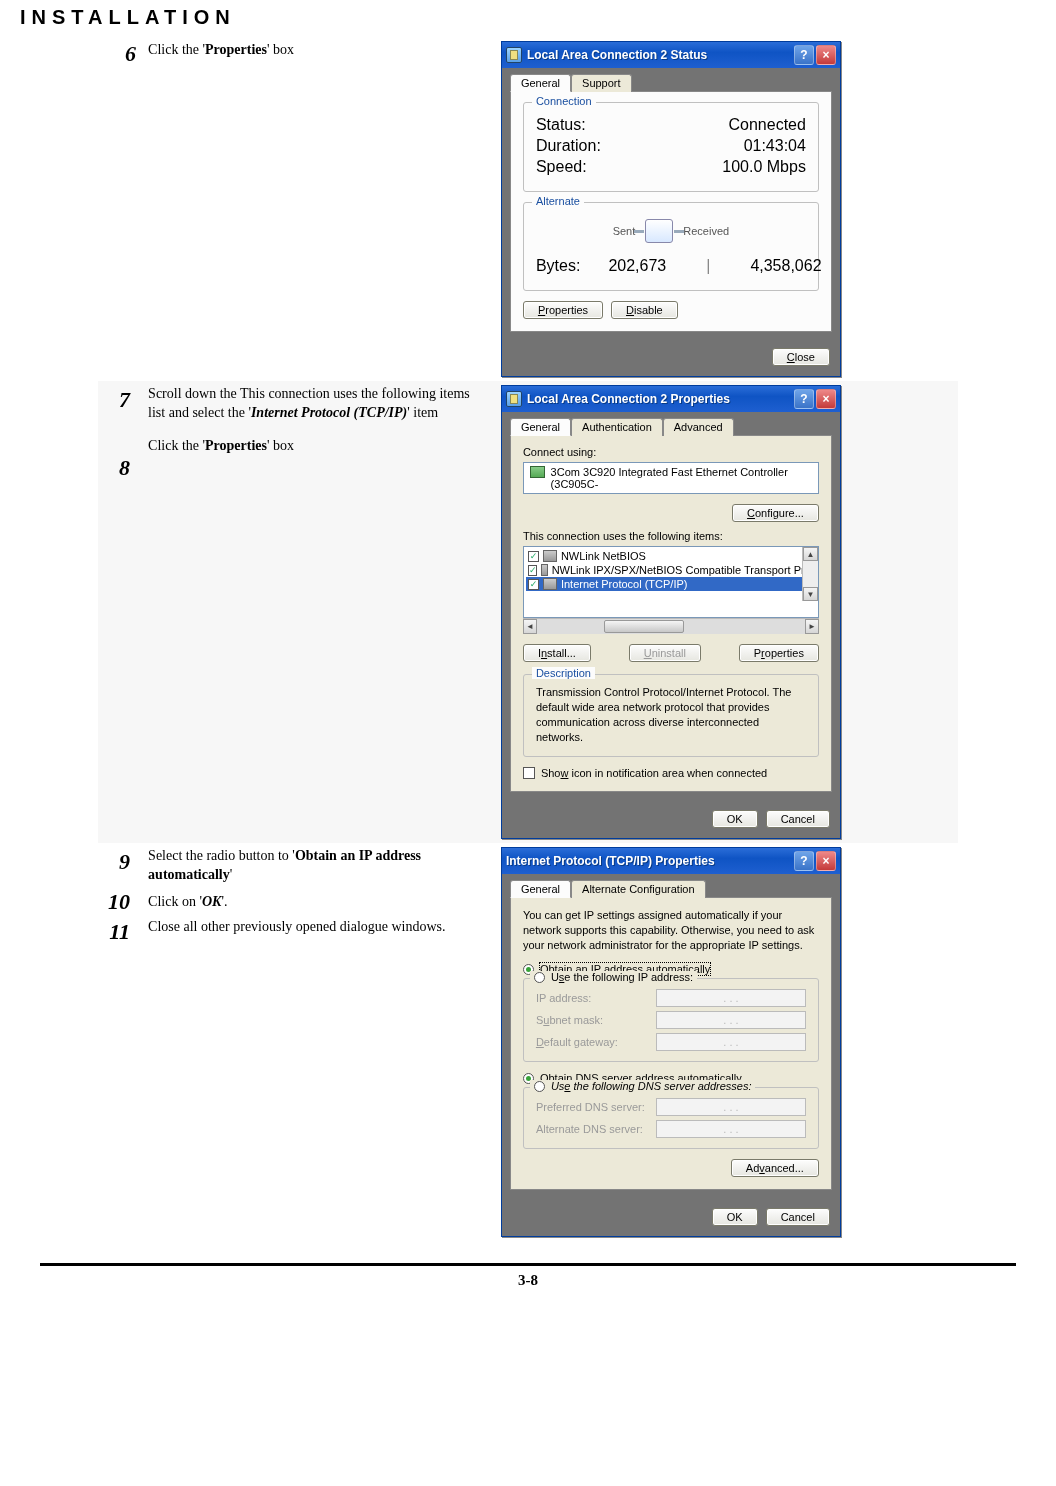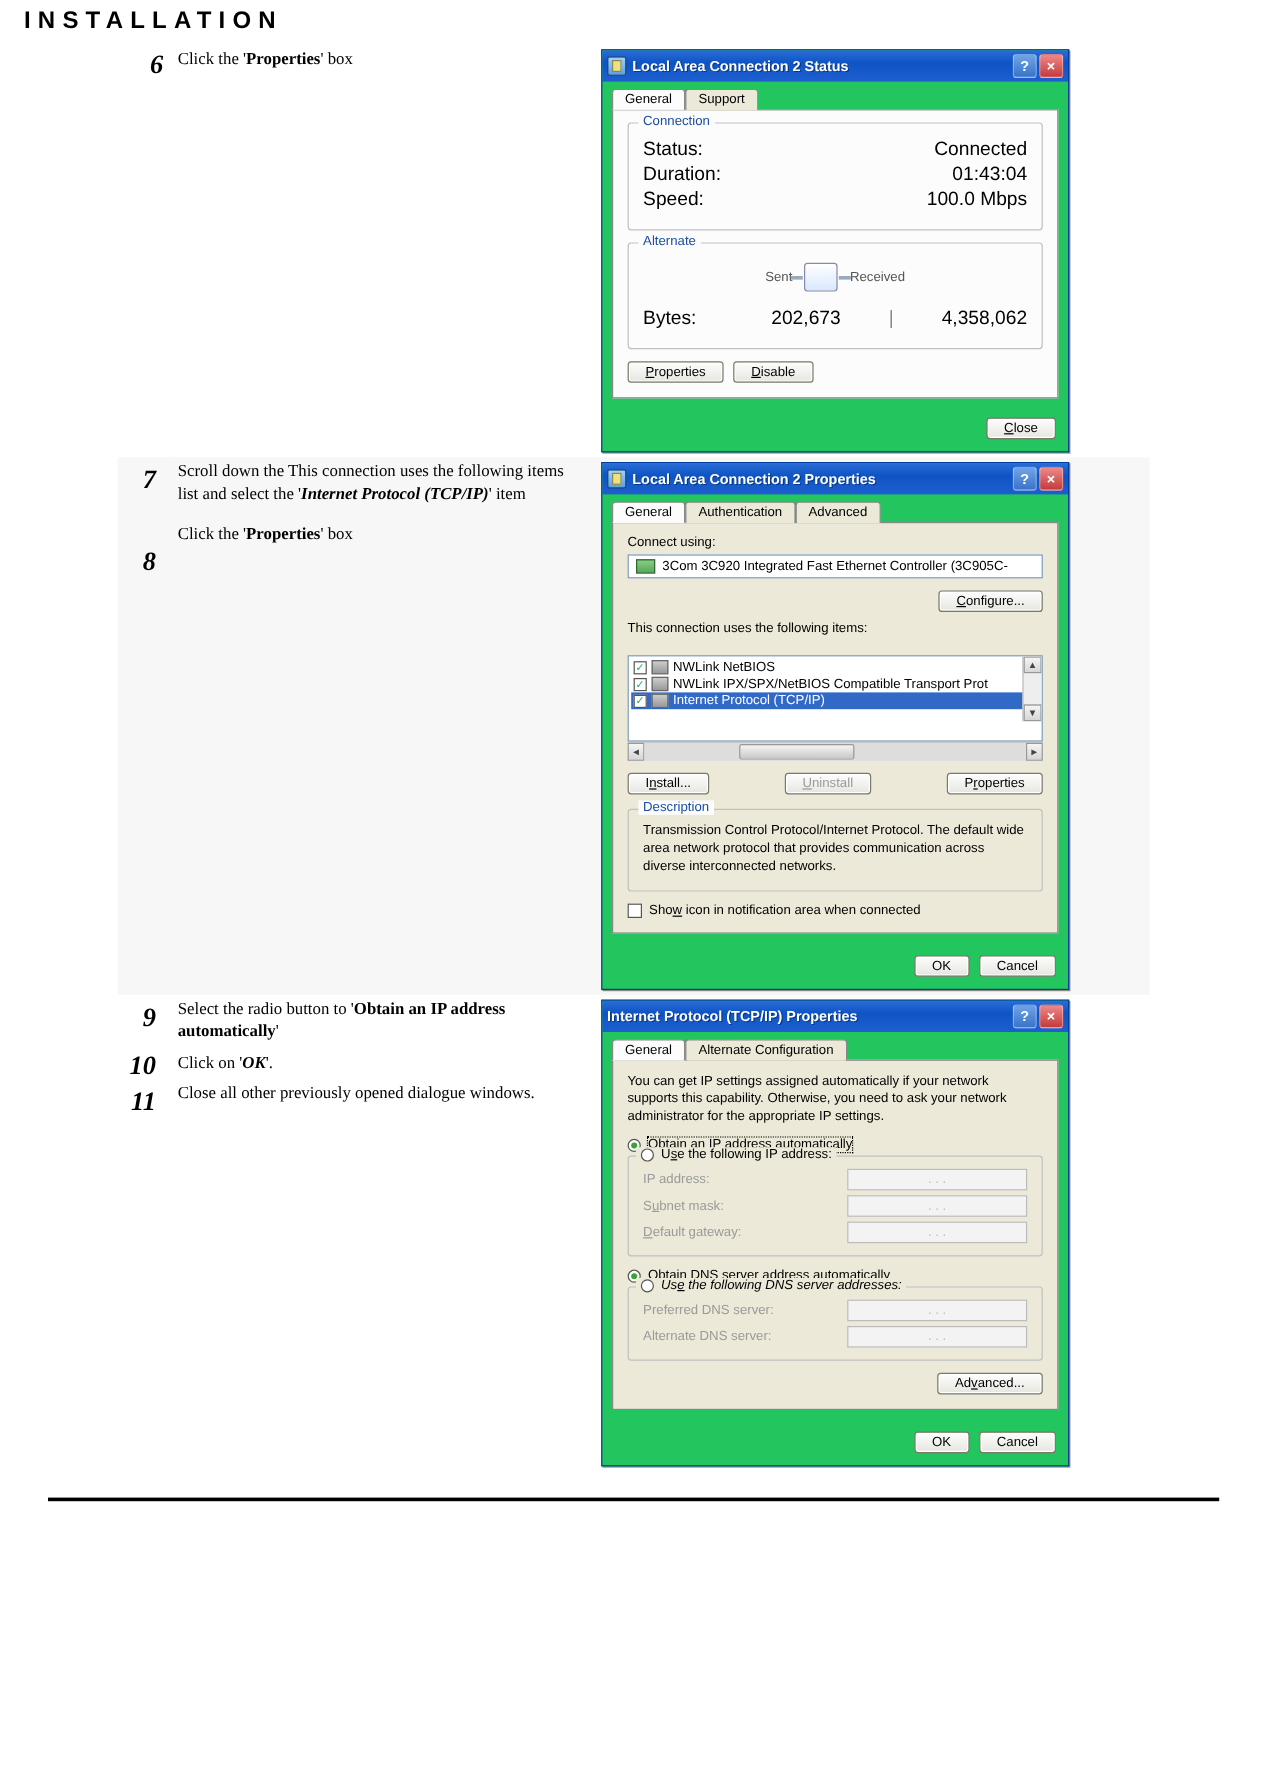--- a/index.html
+++ b/index.html
@@ -52,23 +52,23 @@
     width: 420px;
     padding: 8px 4px 12px 12px;
   }
   .row-alt { background: #f7f7f7; }
 
   
   .xp-window {
     font-family: Tahoma, Arial, sans-serif;
     font-size: 11px;
     color: #000;
-    background: #22c55e;
+    background: #737373;
     border: 1px solid #003c9c;
-    width: 390px;
+    width: 340px;
     box-shadow: 1px 1px 0 #888;
   }
   .xp-titlebar {
     background: linear-gradient(#2a6dd8, #0f54c4 40%, #1e5fd0);
     color: #fff;
     display: flex;
     align-items: center;
     padding: 3px 4px;
     font-weight: bold;
     font-size: 12px;
@@ -328,21 +328,21 @@
             </div>
             <div class="xp-tab-panel" style="background:#ece9d8;">
               <div style="font-size:11px;margin-bottom:4px;">Connect using:</div>
               <div class="xp-textbox">
                 <span class="adapter-icon"></span>
                 <span>3Com 3C920 Integrated Fast Ethernet Controller (3C905C-</span>
               </div>
               <div class="btn-row right">
                     <button class="xp-btn"><u>C</u>onfigure...</button>
                   </div>
-              <div style="font-size:11px;margin:8px 0 16px 0;">This connection uses the following items:</div>
+              <div style="font-size:11px;margin:8px 0 4px 0;">This connection uses the following items:</div>
 
               <div class="xp-listbox">
                 <div class="xp-list-inner">
                   <div class="xp-list-item">
                         <span class="chk">✓</span>
                         <span class="proto-icon"></span>
                         <span>NWLink NetBIOS</span>
                       </div>
                   <div class="xp-list-item">
                         <span class="chk">✓</span>
@@ -478,13 +478,14 @@
               <button class="xp-btn">Cancel</button>
             </div>
           </div>
         </div>
       </td>
     </tr>
   </tbody>
     </table>
 
   <hr class="footer-rule">
+  <div class="page-num">3-8</div>
 </div>
 
 </body></html>

